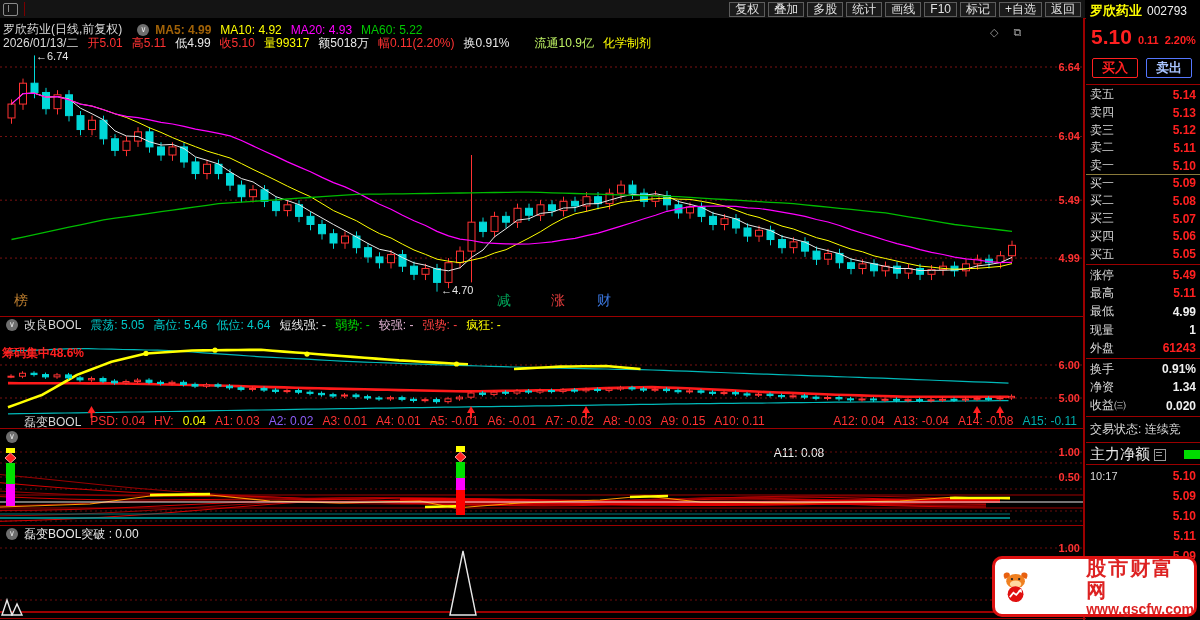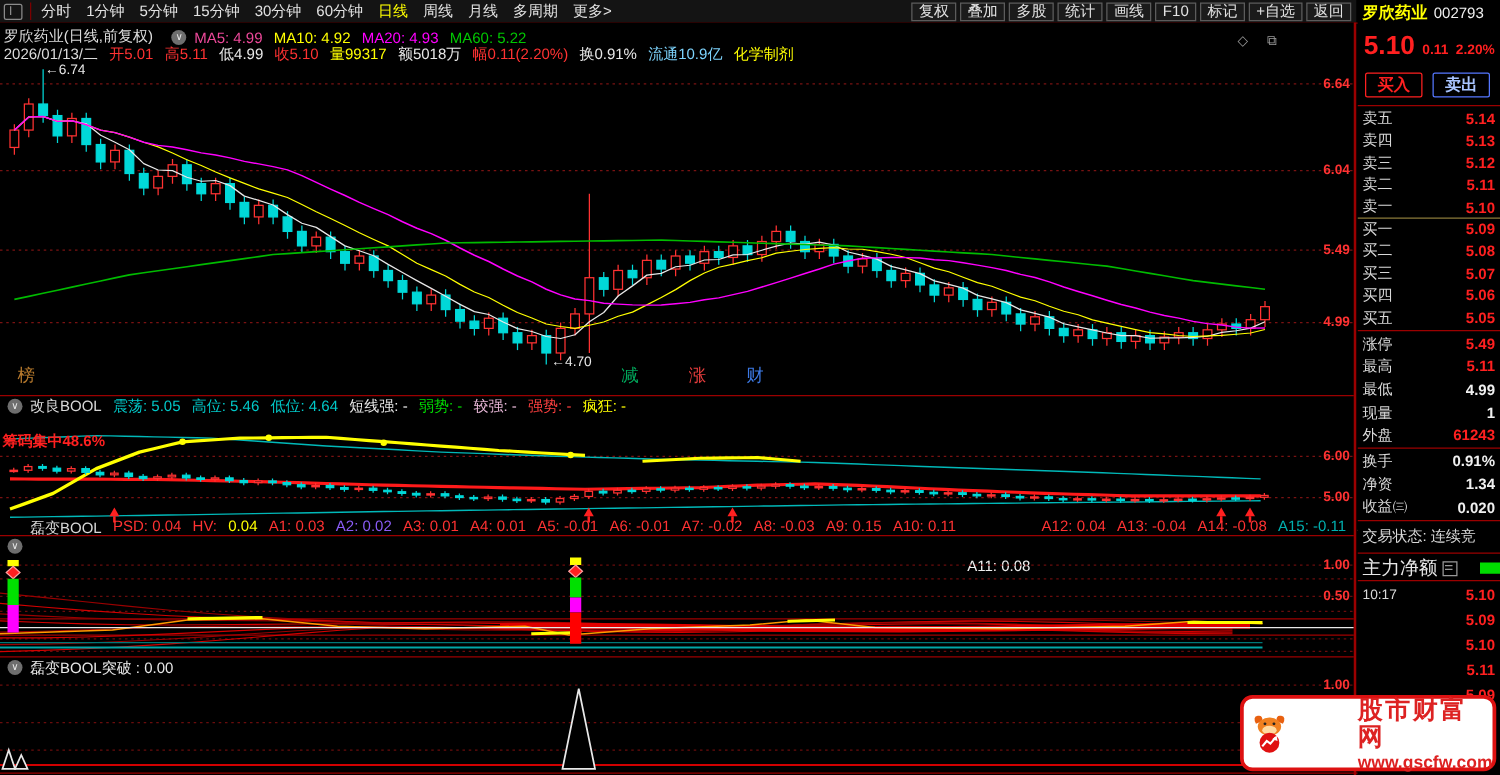--- a/index.html
+++ b/index.html
@@ -70,69 +70,56 @@
   #logo-text{margin-left:6px;}
   #logo-title{color:#dd2222;font-size:20px;font-weight:bold;letter-spacing:2px;line-height:22px;}
   #logo-site{color:#dd2222;font-size:14px;font-weight:bold;line-height:16px;}
 </style>
 </head>
 <body>
 
 <div id="toolbar">
   <span id="collapse-ic"></span>
   <span class="tbsep"></span>
-  <span id="periods" style="display:flex;">
-      <span class="ptab">分时</span>
-      <span class="ptab">1分钟</span>
-      <span class="ptab">5分钟</span>
-      <span class="ptab">15分钟</span>
-      <span class="ptab">30分钟</span>
-      <span class="ptab">60分钟</span>
-      <span class="ptab active">日线</span>
-      <span class="ptab">周线</span>
-      <span class="ptab">月线</span>
-      <span class="ptab">多周期</span>
-      <span class="ptab">更多&gt;</span>
-    </span>
   <span id="tb-right">
       <span class="tbtn">复权</span>
       <span class="tbtn">叠加</span>
       <span class="tbtn">多股</span>
       <span class="tbtn">统计</span>
       <span class="tbtn">画线</span>
       <span class="tbtn">F10</span>
       <span class="tbtn">标记</span>
       <span class="tbtn">+自选</span>
       <span class="tbtn">返回</span>
     </span>
 </div>
 <div class="hline" style="top:18px;width:1200px;"></div>
 
 <div id="chart">
   <div class="irow" style="top:3px;">
     <span class="tok" style="color:#dcdcdc">罗欣药业(日线,前复权)</span>
     <span class="cicon">∨</span>
     <span id="ma-tokens" style="display:flex;">
-        <span class="tok" style="color: #ec4899;">MA5: 4.99</span>
+        <span class="tok" style="color: #a16207; font-weight: bold;">MA5: 4.99</span>
         <span class="tok" style="color: rgb(255, 255, 0);">MA10: 4.92</span>
         <span class="tok" style="color: rgb(255, 0, 255);">MA20: 4.93</span>
         <span class="tok" style="color: rgb(0, 200, 0);">MA60: 5.22</span>
       </span>
   </div>
   <div class="irow" id="info2" style="top:17px;">
       <span class="tok" style="color: rgb(220, 220, 220);">2026/01/13/二</span>
       <span class="tok" style="color: rgb(255, 50, 50);">开5.01</span>
       <span class="tok" style="color: rgb(255, 50, 50);">高5.11</span>
       <span class="tok" style="color: rgb(232, 232, 232);">低4.99</span>
       <span class="tok" style="color: rgb(255, 50, 50);">收5.10</span>
       <span class="tok" style="color: rgb(255, 255, 0);">量99317</span>
       <span class="tok" style="color: rgb(232, 232, 232);">额5018万</span>
       <span class="tok" style="color: rgb(255, 50, 50);">幅0.11(2.20%)</span>
       <span class="tok" style="color: rgb(232, 232, 232);">换0.91%</span>
-      <span class="tok" style="color: #7dd3fc;">流通10.9亿</span>
+      <span class="tok" style="color: #bef264; margin-left: 16px;">流通10.9亿</span>
       <span class="tok" style="color: rgb(255, 255, 0);">化学制剂</span>
     </div>
   <div id="corner-icons">◇ ⧉</div>
 
   <svg id="svg-main" style="top:30px;" width="1085" height="268">
       <line x1="0" y1="19" x2="1083" y2="19" stroke="#7a1212" stroke-width="1" stroke-dasharray="2 3"></line>
       <line x1="0" y1="88.47999999999996" x2="1083" y2="88.47999999999996" stroke="#7a1212" stroke-width="1" stroke-dasharray="2 3"></line>
       <line x1="0" y1="152.16999999999993" x2="1083" y2="152.16999999999993" stroke="#7a1212" stroke-width="1" stroke-dasharray="2 3"></line>
       <line x1="0" y1="210.06999999999994" x2="1083" y2="210.06999999999994" stroke="#7a1212" stroke-width="1" stroke-dasharray="2 3"></line>
       <line x1="11.5" y1="51.42399999999993" x2="11.5" y2="75.74199999999992" stroke="#ff3232" stroke-width="1"></line>

